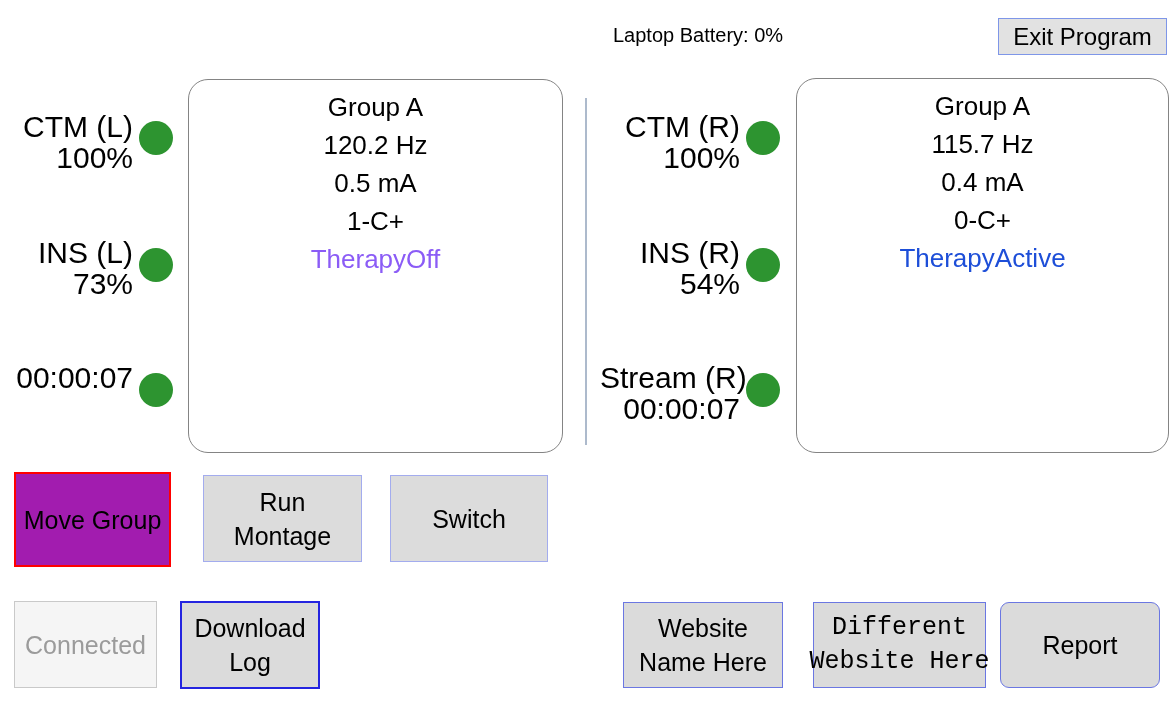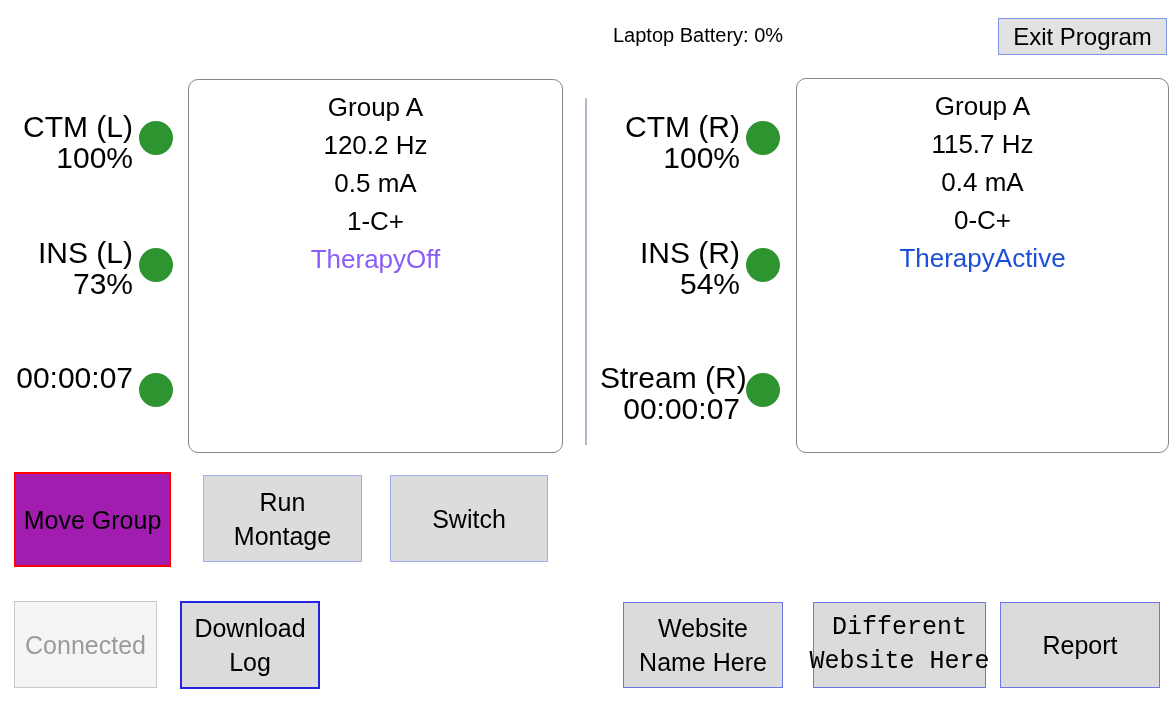--- a/index.html
+++ b/index.html
@@ -62,21 +62,21 @@
     color: #9B9B9B;
   }
   .btn.download-log {
     left: 180px; top: 601px; width: 140px; height: 88px;
     background: #DBDBDB;
     border: 2px solid #2424E0;
   }
   .btn.webby { background: #DBDBDB; border: 1.5px solid #6B77E2; }
   .btn.website-name      { left: 623px;  top: 602px; width: 160px; height: 86px; }
   .btn.different-website { left: 813px;  top: 602px; width: 173px; height: 86px; font-family: Liberation Mono, monospace; }
-  .btn.report            { left: 1000px; top: 602px; width: 160px; height: 86px; }
+  .btn.report            { left: 1000px; top: 602px; width: 160px; height: 86px; border-radius: 9px; }
 
   .ind-label {
     position: absolute;
     text-align: right;
     font-size: 30px;
     line-height: 31px;
     color: #000;
     white-space: nowrap;
   }
   .ind-label.l { width: 133px; left: 0; }
@@ -85,21 +85,21 @@
     position: absolute;
     width: 34px;
     height: 34px;
     border-radius: 50%;
     background: #2D9430;
   }
   .groupbox {
     position: absolute;
     box-sizing: border-box;
     border: 1.5px solid #848484;
-    border-radius: 10px;
+    border-radius: 20px;
     background: #ffffff;
     text-align: center;
     font-size: 26px;
     line-height: 38px;
     padding-top: 8px;
   }
   .groupbox.left  { left: 188px; top: 79px; width: 375px; height: 374px; }
   .groupbox.right { left: 796px; top: 78px; width: 373px; height: 375px; }
   .therapy-off    { color: #8b5cf6; }
   .therapy-active { color: #1d4ed8; }

